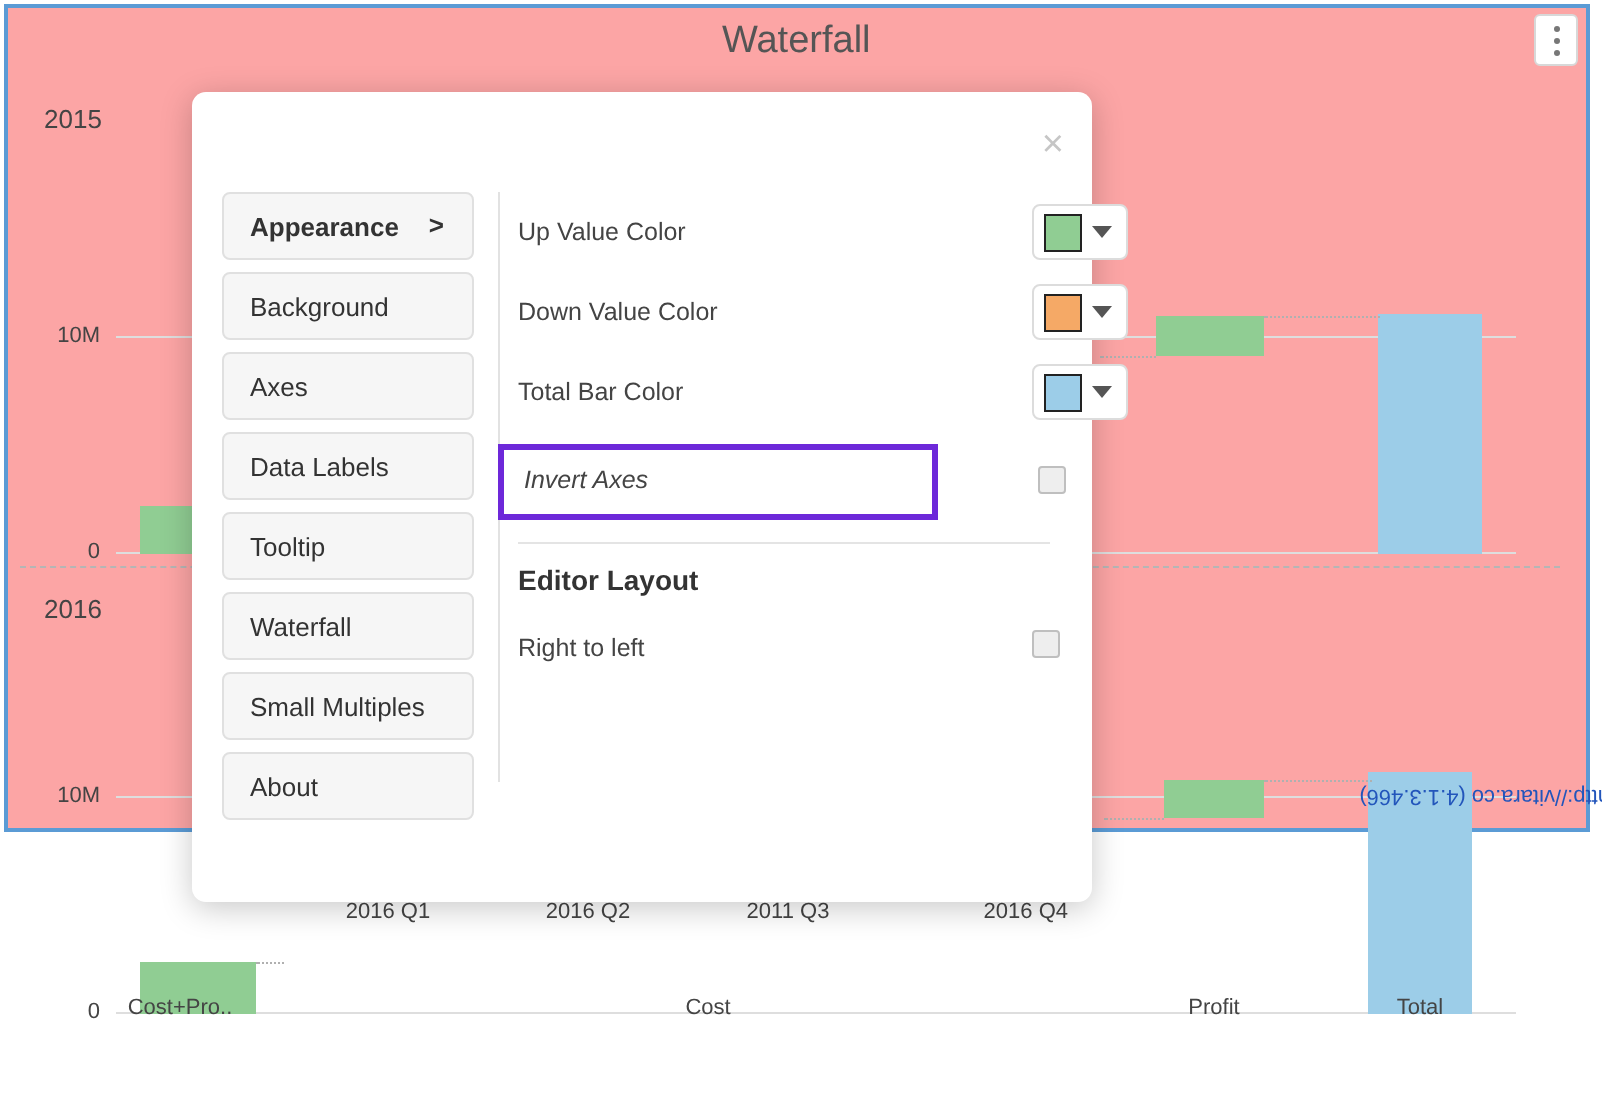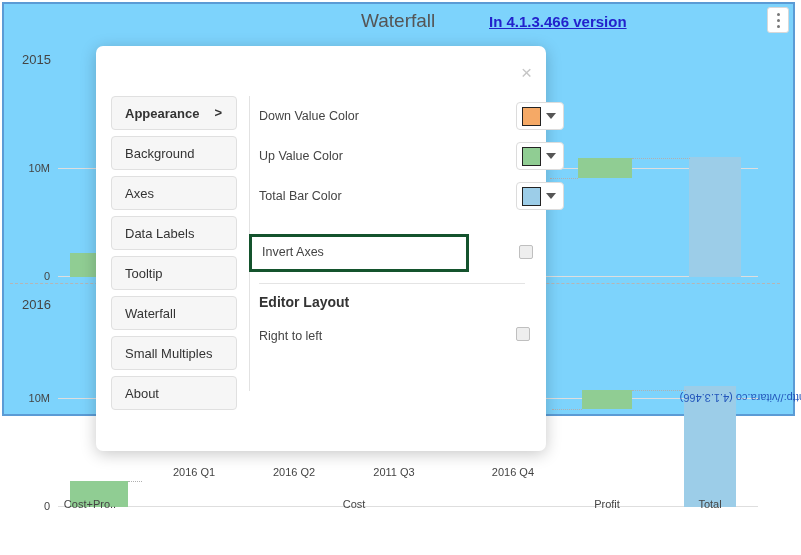--- a/index.html
+++ b/index.html
@@ -15,21 +15,21 @@
   }
 
   
   #app-frame {
     position: absolute;
     left: 2px;
     top: 2px;
     width: 793px;
     height: 414px;
     border: 2px solid #5b9bd5;
-    background: #7dd3fc;
+    background: #fca5a5;
     box-sizing: border-box;
   }
 
   
   #header {
     position: absolute;
     left: 0; top: 0;
     width: 100%;
     height: 34px;
   }
@@ -275,26 +275,27 @@
     top: 9px;
     width: 14px;
     height: 14px;
     border: 1px solid #bfbfbf;
     border-radius: 2px;
     background: #eeeeee;
     cursor: pointer;
     box-sizing: border-box;
   }
   #invert-axes-row {
-    border: 3px solid #14532d;
+    border: 3px solid #6d28d9;
     height: 32px;
-    margin-top: 16px;
+    margin-top: 4px;
     margin-left: -10px;
     width: 214px;
     box-sizing: content-box;
+    font-style: italic;
   }
   #invert-axes-row .opt-label { left: 10px; top: 8px; }
   #invert-axes-row .checkbox { left: 267px; top: 8px; }
   #section-divider {
     position: relative;
     margin-top: 11px;
     width: 266px;
     height: 1px;
     background: #e4e4e4;
   }
@@ -307,21 +308,20 @@
   }
   #right-to-left-row { margin-top: 8px; }
 </style>
 </head>
 <body>
 
 <div id="app-frame">
 
   <div id="header">
     <div id="chart-title">Waterfall</div>
-    <div id="version-link">In 4.1.3.466 version</div>
     <div id="kebab-menu">
       <i></i>
       <i></i>
       <i></i>
     </div>
   </div>
 
   <div id="chart-area">
 
     <div class="panel" id="panel-2015">
@@ -351,21 +351,21 @@
 
       <div class="bar bar-up" style="left:66px;  top:196px; width:58px; height:26px;"></div>
       <div class="bar bar-up" style="left:578px; top:105px; width:50px; height:19px;"></div>
       <div class="bar bar-total" style="left:680px; top:101px; width:52px; height:121px;"></div>
 
       <div class="connector" style="left:124px; top:196px; width:14px;"></div>
       <div class="connector" style="left:548px; top:124px; width:30px;"></div>
       <div class="connector" style="left:628px; top:105px; width:54px;"></div>
     </div>
 
-    <div class="xlabels" style="top:428px;">
+    <div class="xlabels" style="top:412px;">
       <div class="xlabel" style="left:150px; width:80px;">2016 Q1</div>
       <div class="xlabel" style="left:250px; width:80px;">2016 Q2</div>
       <div class="xlabel" style="left:350px; width:80px;">2011 Q3</div>
       <div class="xlabel" style="left:450px; width:80px;text-align:right;">2016 Q4</div>
     </div>
 
     <div class="xlabels" style="top:460px;">
       <div class="xlabel" style="left:46px;  width:80px;">Cost+Pro..</div>
       <div class="xlabel" style="left:310px; width:80px;text-align:center;">Cost</div>
       <div class="xlabel" style="left:563px; width:80px;">Profit</div>
@@ -403,38 +403,38 @@
         <span class="nav-label">Small Multiples</span>
       </div>
       <div class="nav-item">
         <span class="nav-label">About</span>
       </div>
     </div>
 
     <div id="modal-divider"></div>
 
     <div id="options-pane">
+
+      <div class="opt-row">
+        <span class="opt-label">Up Value Color</span>
+        <span class="color-box">
+          <span class="swatch" style="background:#90cd93;"></span>
+          <span class="caret"></span>
+        </span>
+      </div>
 
       <div class="opt-row">
         <span class="opt-label">Down Value Color</span>
         <span class="color-box">
           <span class="swatch" style="background:#f5a966;"></span>
           <span class="caret"></span>
         </span>
       </div>
 
       <div class="opt-row">
-        <span class="opt-label">Up Value Color</span>
-        <span class="color-box">
-          <span class="swatch" style="background:#90cd93;"></span>
-          <span class="caret"></span>
-        </span>
-      </div>
-
-      <div class="opt-row">
         <span class="opt-label">Total Bar Color</span>
         <span class="color-box">
           <span class="swatch" style="background:#9ccde8;"></span>
           <span class="caret"></span>
         </span>
       </div>
 
       <div class="opt-row" id="invert-axes-row">
         <span class="opt-label">Invert Axes</span>
         <span class="checkbox"></span>

